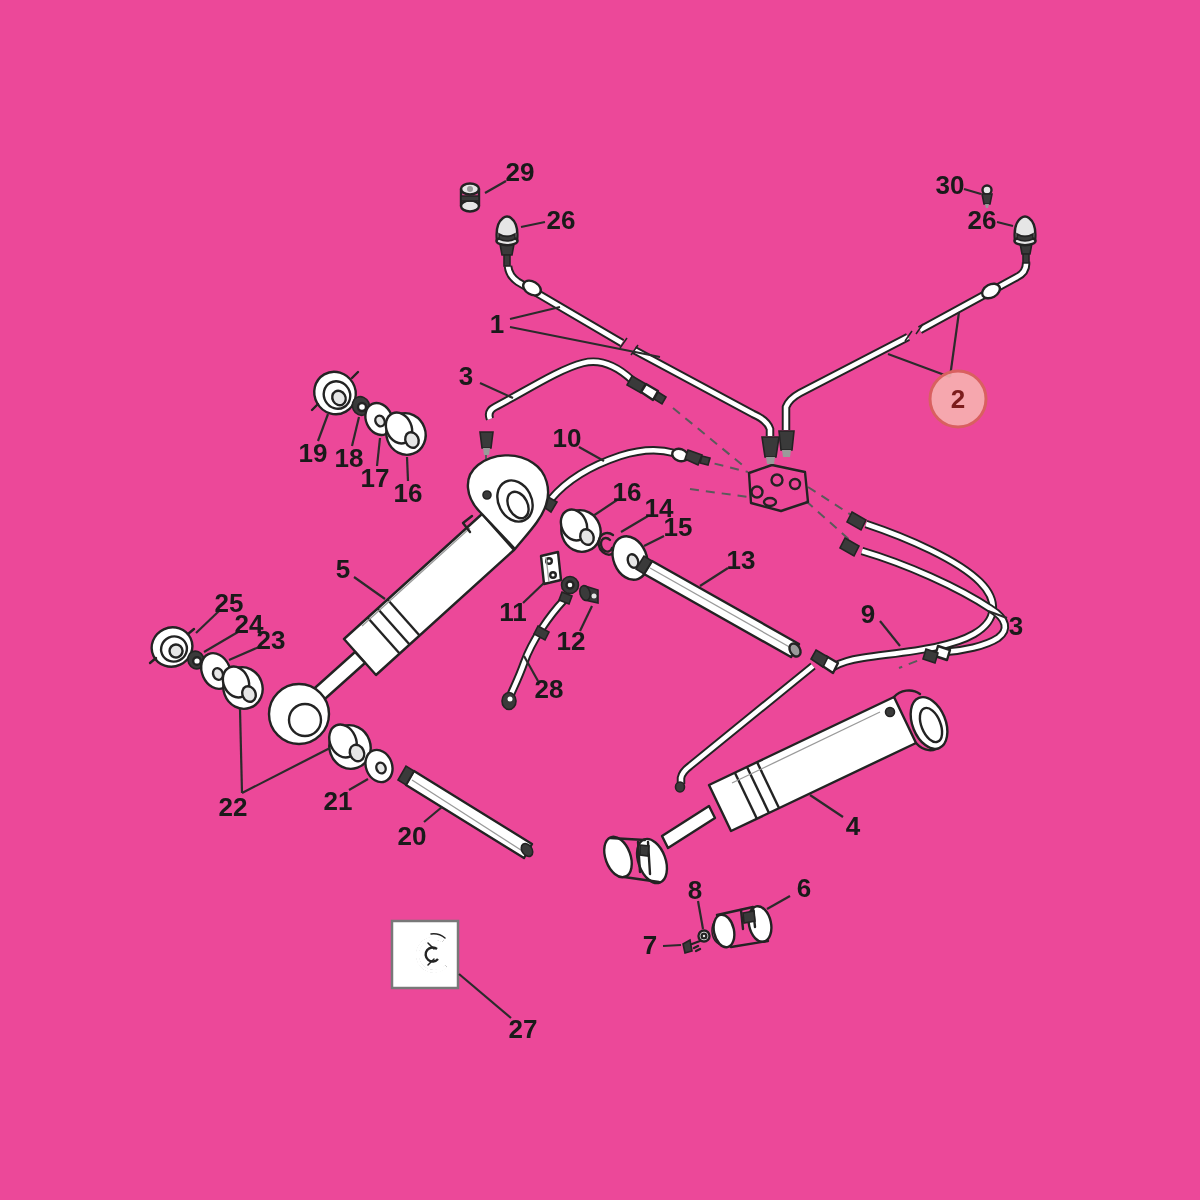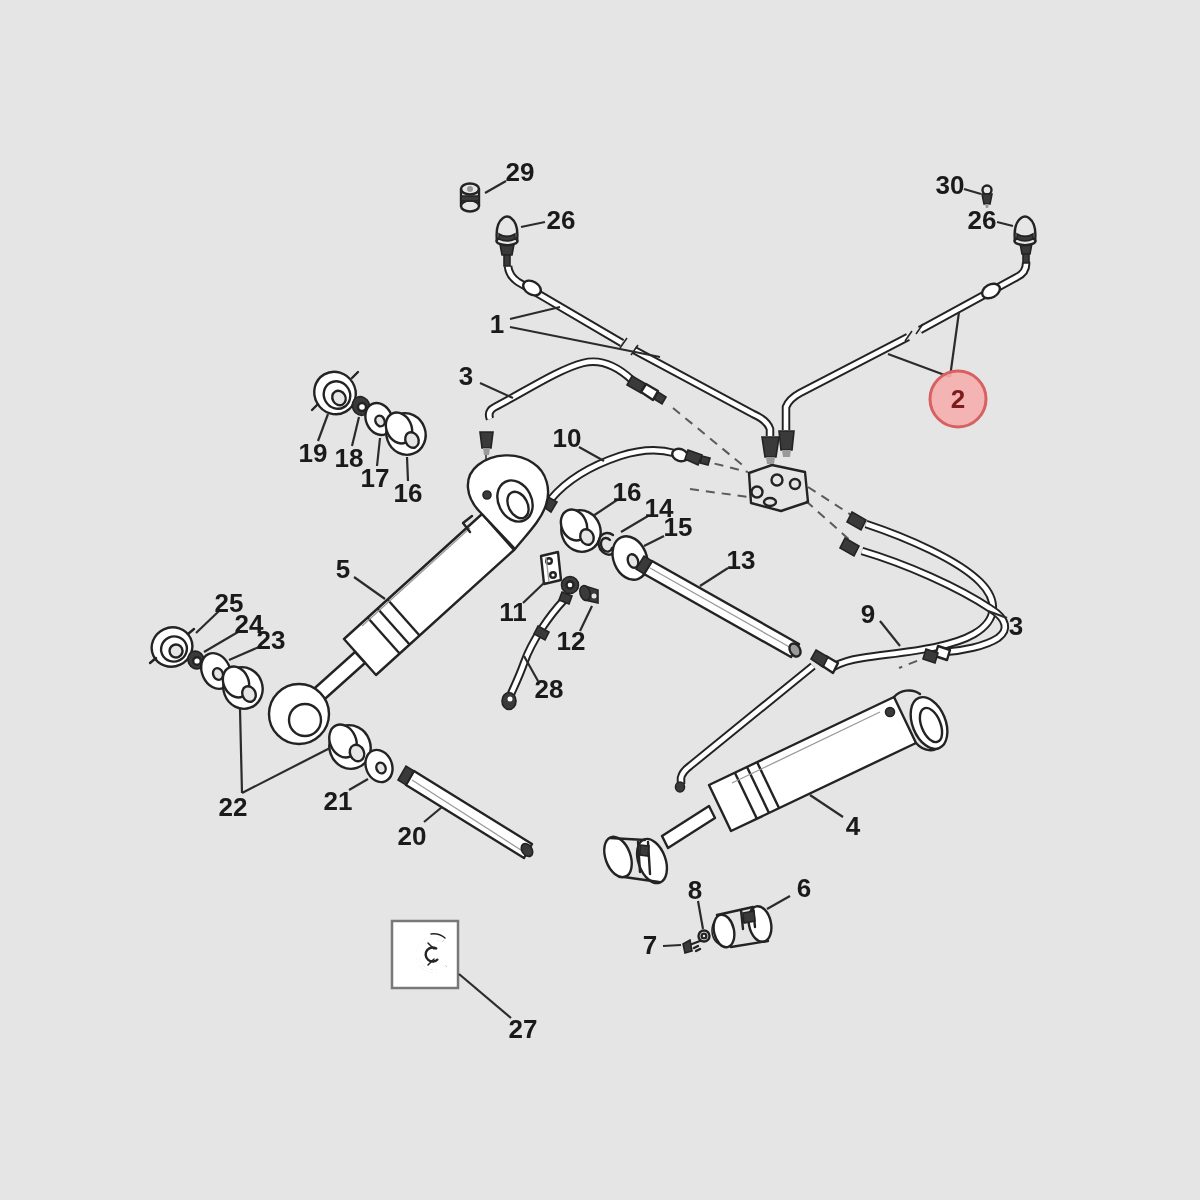--- a/index.html
+++ b/index.html
@@ -1,16 +1,16 @@
 <!DOCTYPE html>
 <html><head>
 <meta charset="utf-8">
 <style>
   html,body{margin:0;padding:0;background:#ffffff;}
-  .stage{position:relative;width:1200px;height:1200px;background:#e5e5e5;overflow:hidden;
+  .stage{position:relative;width:1200px;height:1200px;background:#ec4899;overflow:hidden;
          font-family:"Liberation Sans",sans-serif;}
   svg{position:absolute;left:0;top:0;}
   .art{fill:none;stroke:#232323;stroke-width:2.4;stroke-linecap:round;stroke-linejoin:round;}
   .ln{fill:none;stroke:#232323;stroke-width:2.4;}
   .lnthin{stroke-width:1.5;}
   .wh{fill:#ffffff;}
   .lt{fill:#e6e6e6;}
   .md{fill:#9a9a9a;}
   .dk{fill:#3a3a3a;stroke:#232323;stroke-width:1.6;}
   .hlne{stroke:#9a9a9a;stroke-width:1.3;}

